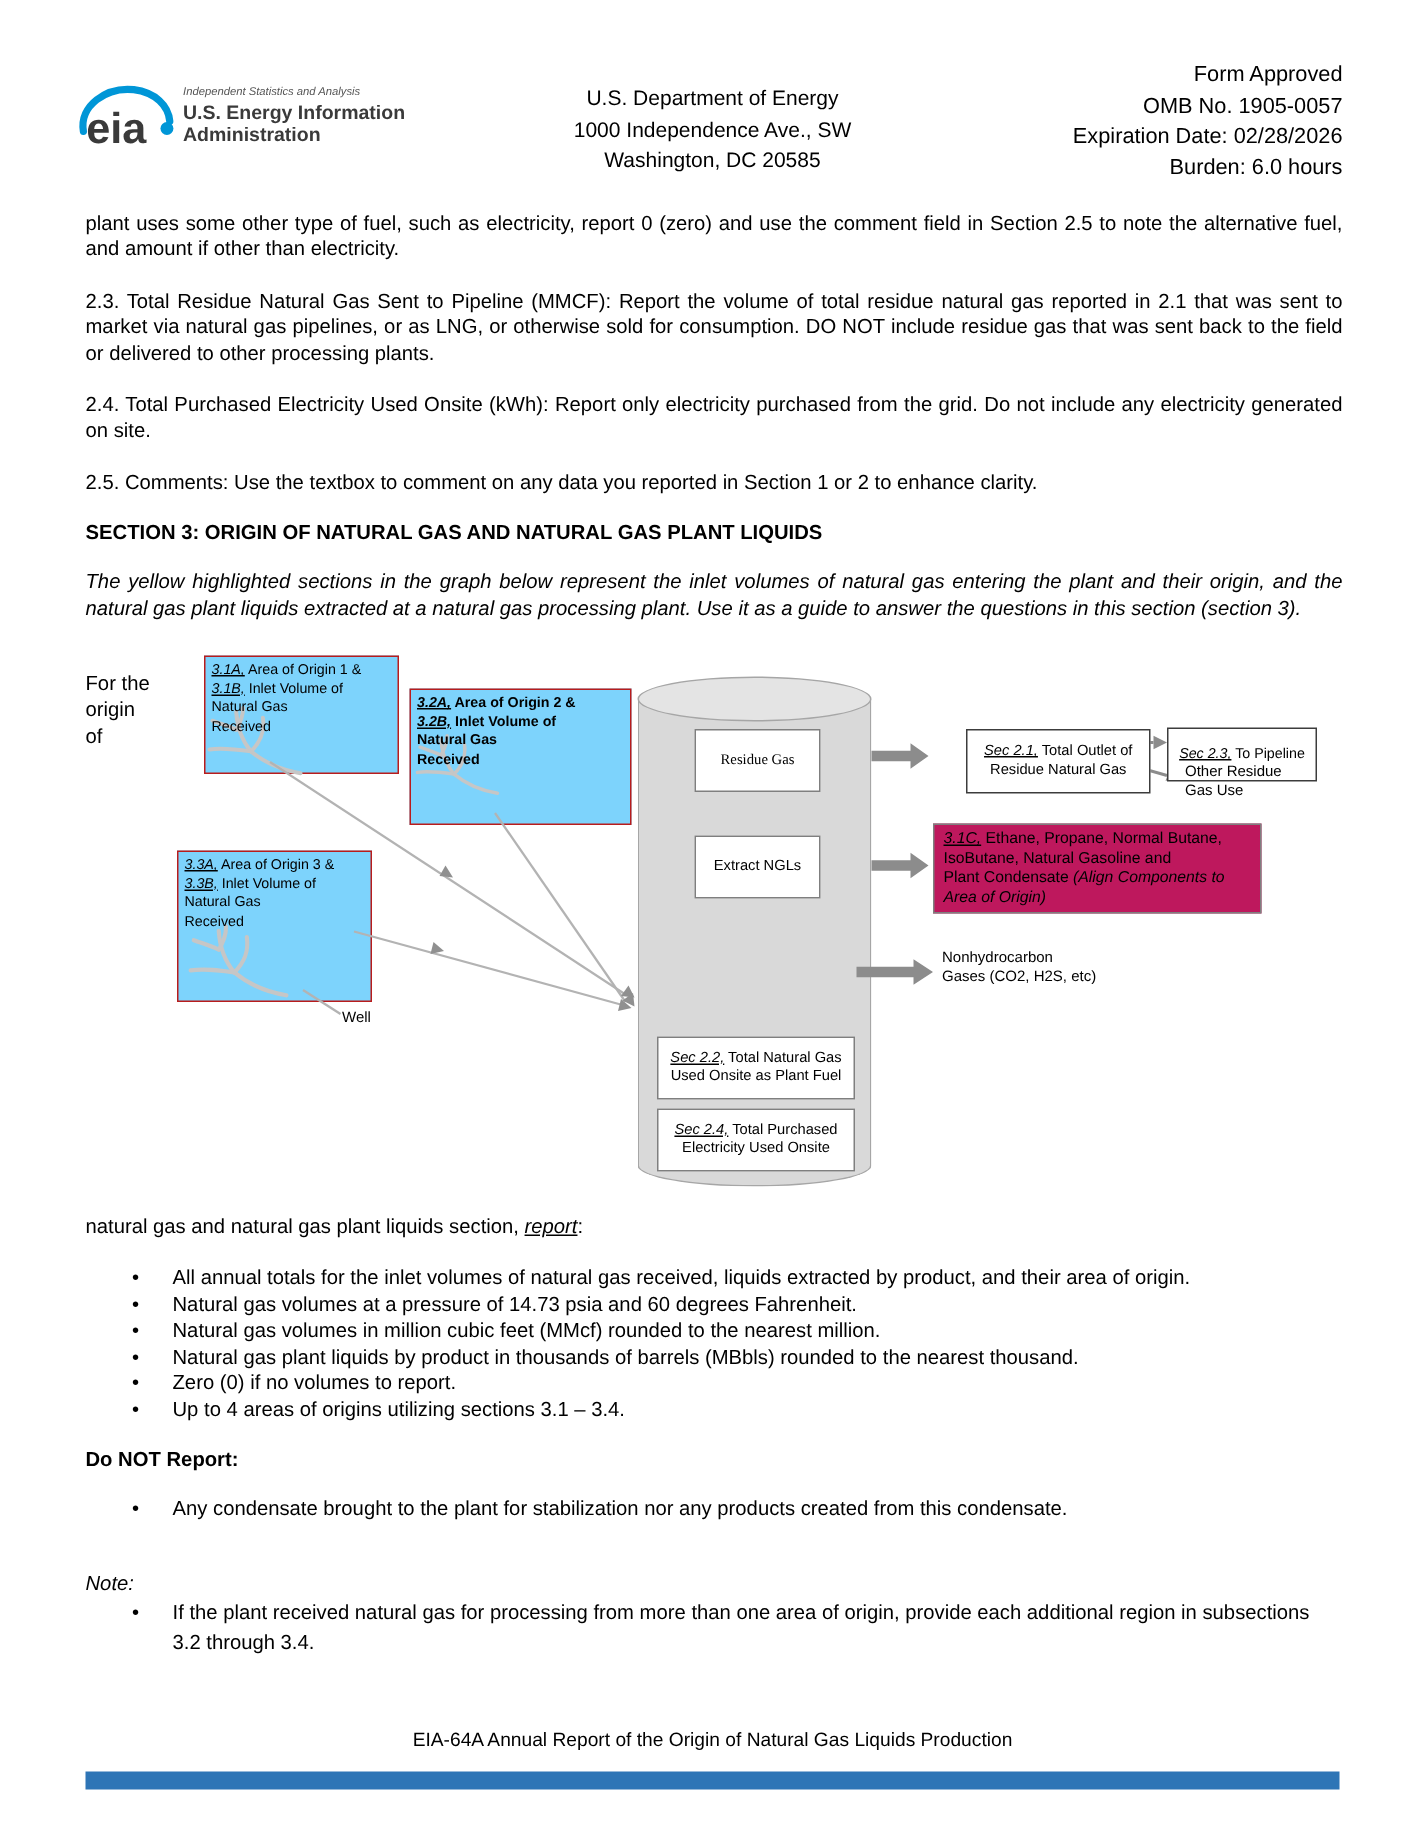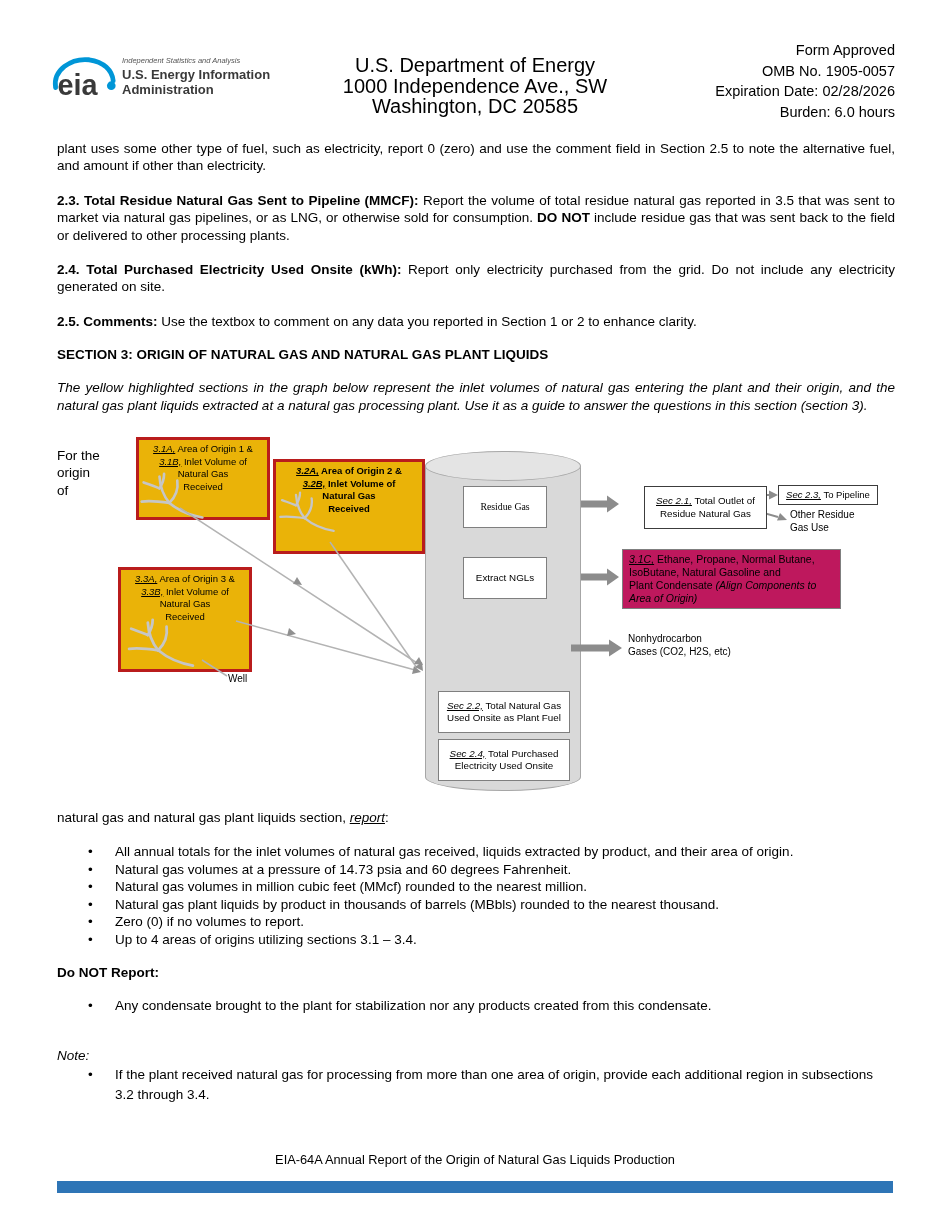--- a/index.html
+++ b/index.html
@@ -3,44 +3,44 @@
 <meta charset="utf-8">
 <style>
   html,body{margin:0;padding:0;background:#ffffff;}
   .page{position:relative;width:950px;height:1230px;background:#fff;font-family:"Liberation Sans",sans-serif;color:#000;overflow:hidden;}
 
   
   .hdr-left{position:absolute;left:46px;top:52px;display:flex;align-items:flex-start;gap:4px;}
   .logo-text{margin-top:4px;}
   .logo-tagline{font-size:7.5px;font-style:italic;color:#555;}
   .logo-org{font-size:13px;font-weight:bold;color:#3a3a3a;line-height:15px;margin-top:2px;}
-  .hdr-center{position:absolute;left:50%;transform:translateX(-50%);top:55px;text-align:center;font-size:20px;line-height:20.5px;}
+  .hdr-center{position:absolute;left:50%;transform:translateX(-50%);top:55px;text-align:center;font-size:14px;line-height:20.5px;}
   .hdr-right{position:absolute;right:55px;top:40px;text-align:right;font-size:14.5px;line-height:20.5px;}
 
   
   .content{position:absolute;left:57px;top:140px;width:838px;}
   .para{font-size:13.5px;line-height:17.4px;text-align:justify;margin:0 0 17px 0;}
-  .bold{font-weight:bold;}
+  .bold{font-weight:normal;}
   .heading{font-size:13.5px;font-weight:bold;margin:0 0 17px 0;}
   .italic{font-style:italic;}
   .ref{font-style:italic;text-decoration:underline;}
 
   
   .bullets{margin:0 0 17px 0;}
   .brow{display:flex;font-size:13.5px;line-height:17.4px;padding-left:31px;}
   .bullet{flex:0 0 27px;}
   .bullet::before{content:"\2022";}
   .btext{flex:1;}
   .note-bullets .brow{line-height:20px;}
   .note-head{font-size:13.5px;font-style:italic;margin:33px 0 0 0;line-height:17.4px;}
 
   
   .diagram{position:relative;height:372px;margin-bottom:6px;font-size:10px;line-height:12.5px;}
   .side-label{position:absolute;left:0;top:16px;width:44px;font-size:13.5px;line-height:17.4px;}
-  .ybox{position:absolute;background:#eab308;border:3px solid #b91c1c;padding:3px 4px;text-align:center;font-size:9.5px;line-height:12.5px;}
+  .ybox{position:absolute;background:#7dd3fc;border:1px solid #b91c1c;padding:3px 4px;text-align:left;font-size:9.5px;line-height:12.5px;}
   .ybox .ytext{position:relative;z-index:2;}
   .ybox .yline{white-space:nowrap;}
   .net{position:absolute;pointer-events:none;z-index:1;}
   .svg-overlay{position:absolute;left:0;top:0;z-index:2;}
   .cyl-top{position:absolute;left:368px;top:20px;width:156px;height:30px;background:#e4e4e4;border:1.5px solid #a6a6a6;border-radius:50%;box-sizing:border-box;z-index:1;}
   .cyl-body{position:absolute;left:368px;top:35px;width:156px;height:325px;background:#d9d9d9;border:1.5px solid #a6a6a6;border-top:none;border-radius:0 0 50% 50% / 0 0 14px 14px;box-sizing:border-box;z-index:0;}
   .wbox{position:absolute;background:#fff;border:1px solid #7f7f7f;display:flex;flex-direction:column;align-items:center;justify-content:center;text-align:center;font-size:9.8px;line-height:12.5px;box-sizing:border-box;z-index:3;padding:1px 2px;}
   .wbox .wline{white-space:nowrap;}
   .obox-dark{border-color:#3c3c3c;}
   .freetext{position:absolute;font-size:10px;line-height:12.5px;z-index:3;}
@@ -83,21 +83,21 @@
     <div>Expiration Date:  02/28/2026</div>
     <div>Burden:  6.0 hours</div>
   </div>
 
   <div class="content">
 
     <p class="para">plant uses some other type of fuel, such as electricity, report 0 (zero) and use the comment field in Section 2.5 to note the alternative fuel, and amount if other than electricity.</p>
 
     <p class="para">
       <span class="bold">2.3. Total Residue Natural Gas Sent to Pipeline (MMCF):</span>
-      <span>Report the volume of total residue natural gas reported in 3.5 that was sent to market via natural gas pipelines, or as LNG, or otherwise sold for consumption.</span>
+      <span>Report the volume of total residue natural gas reported in 2.1 that was sent to market via natural gas pipelines, or as LNG, or otherwise sold for consumption.</span>
       <span class="bold">DO NOT</span>
       <span>include residue gas that was sent back to the field or delivered to other processing plants.</span>
     </p>
 
     <p class="para">
       <span class="bold">2.4. Total Purchased Electricity Used Onsite (kWh):</span>
       <span>Report only electricity purchased from the grid.  Do not include any electricity generated on site.</span>
     </p>
 
     <p class="para">
@@ -216,21 +216,21 @@
       </div>
       <div class="wbox" style="left:381px;top:308px;width:132px;height:42px;">
         <div class="wline"><i class="ref">Sec 2.4,</i><span> Total Purchased</span></div>
         <div class="wline">Electricity Used Onsite</div>
       </div>
 
       <div class="wbox obox-dark" style="left:587px;top:55px;width:123px;height:43px;">
         <div class="wline"><i class="ref">Sec 2.1,</i><span> Total Outlet of</span></div>
         <div class="wline">Residue Natural Gas</div>
       </div>
-      <div class="wbox obox-dark" style="left:721px;top:54px;width:100px;height:20px;font-size:9.5px;">
+      <div class="wbox obox-dark" style="left:721px;top:54px;width:100px;height:36px;font-size:9.5px;">
         <div class="wline"><i class="ref">Sec 2.3,</i><span> To Pipeline</span></div>
       </div>
       <div class="freetext" style="left:733px;top:78px;width:90px;">
         <div>Other Residue</div>
         <div>Gas Use</div>
       </div>
 
       <div class="yout" style="left:565px;top:118px;width:219px;height:60px;">
         <div><i class="ref">3.1C,</i><span> Ethane, Propane, Normal Butane,</span></div>
         <div>IsoButane, Natural Gasoline and</div>

